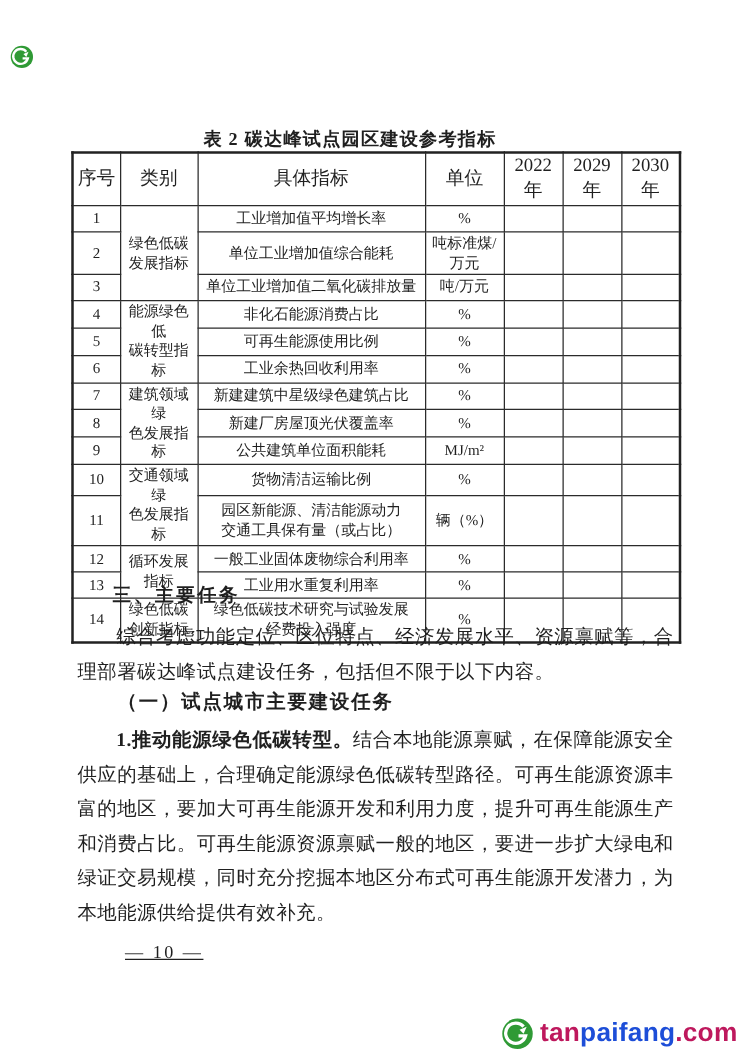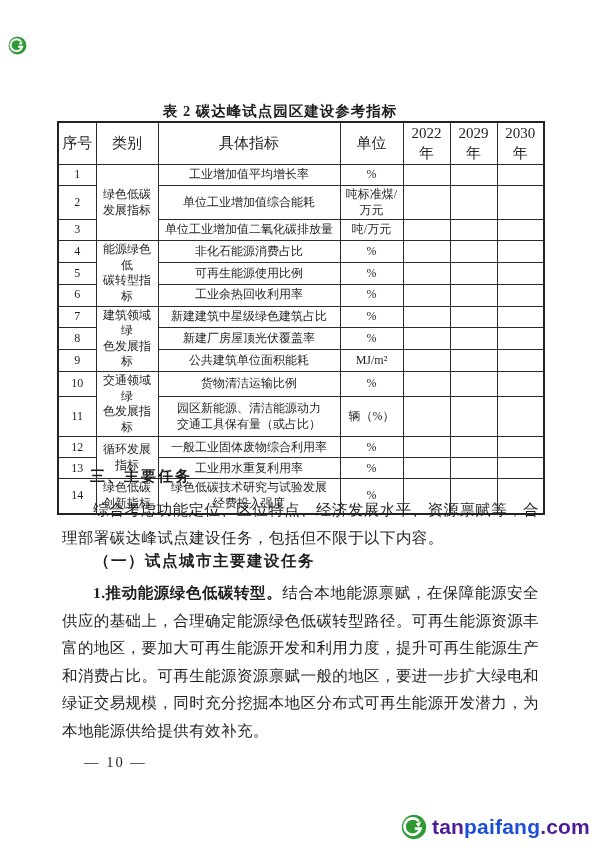--- a/index.html
+++ b/index.html
@@ -24,26 +24,26 @@
                      font-family:Liberation Serif, serif;
                      font-weight:bold; font-size:15px; letter-spacing:2px; }
   .para { position:absolute; left:62px; width:477px; font-size:15.5px; line-height:27.5px;
           text-align:justify; text-indent:2em; letter-spacing:0.4px; }
   .para1 { top:496px; }
   .sub-heading { position:absolute; top:551px; left:94px; font-weight:bold;
                  font-size:15.5px; letter-spacing:1.5px; }
   .para2 { top:579px; }
   .para2 b { letter-spacing:0.4px; }
 
-  .page-number { position:absolute; top:754px; left:84px; font-size:14.5px; letter-spacing:2px; }
+  .page-number { position:absolute; top:754px; left:100px; font-size:14.5px; letter-spacing:2px;text-decoration:underline; }
 
   .watermark { position:absolute; right:10px; bottom:8px; display:flex; align-items:center; gap:5px; }
   .wm-text { font-family:"Liberation Sans","DejaVu Sans",sans-serif; font-weight:bold;
              font-size:21px; letter-spacing:0.2px; }
-  .wm-green { color:#4c1d95; }
+  .wm-green { color:#be185d; }
   .wm-blue  { color:#1d4ed8; }
 
   .corner-mark { position:absolute; left:8px; top:36px; width:19px; height:19px; }
 </style>
 </head>
 <body>
 
 <div class="page">
 
   <svg class="corner-mark" viewBox="0 0 32 32">

